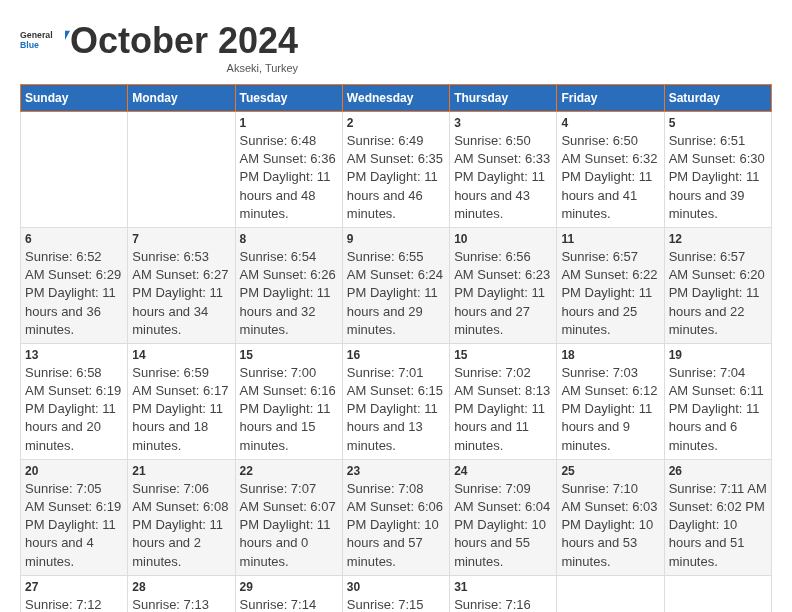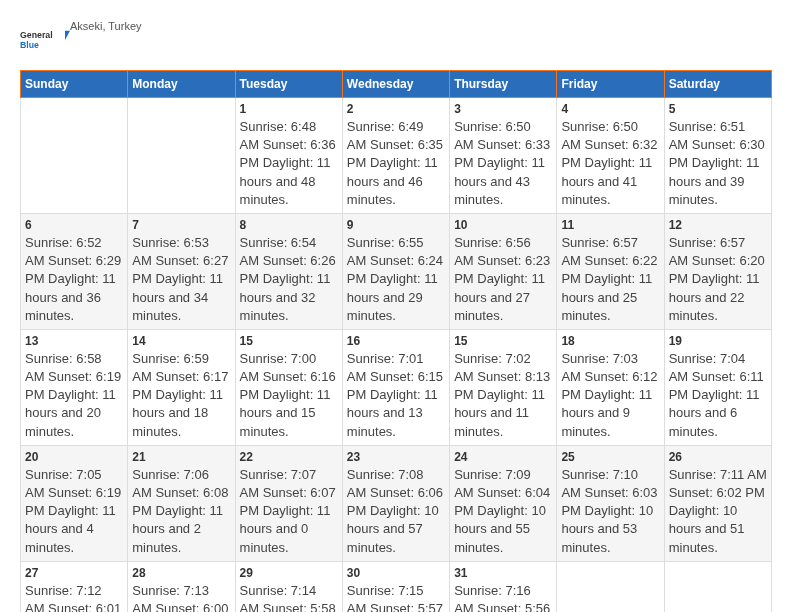--- a/index.html
+++ b/index.html
@@ -76,20 +76,21 @@
 
 <div class="header-area">
   <div class="logo">
   <svg width="50" height="40" viewBox="0 0 80 40">
     <text x="0" y="17" font-size="14" font-weight="bold" font-family="Arial" fill="#333">General</text>
     <text x="0" y="33" font-size="14" font-weight="bold" font-family="Arial" fill="#1a6fc4">Blue</text>
     <polygon points="72,5 80,5 72,20" fill="#1a6fc4"></polygon>
   </svg>
 </div>
   <div class="title-area">
+    <div class="month-title">October 2024</div>
     <div class="location-title">Akseki, Turkey</div>
   </div>
 </div>
 
 <table>
   <thead>
     <tr>
     <th>Sunday</th>
         <th>Monday</th>
         <th>Tuesday</th>

